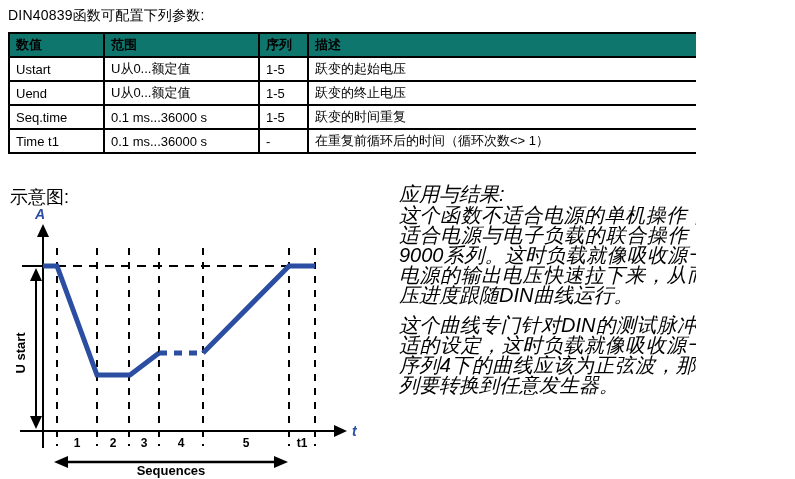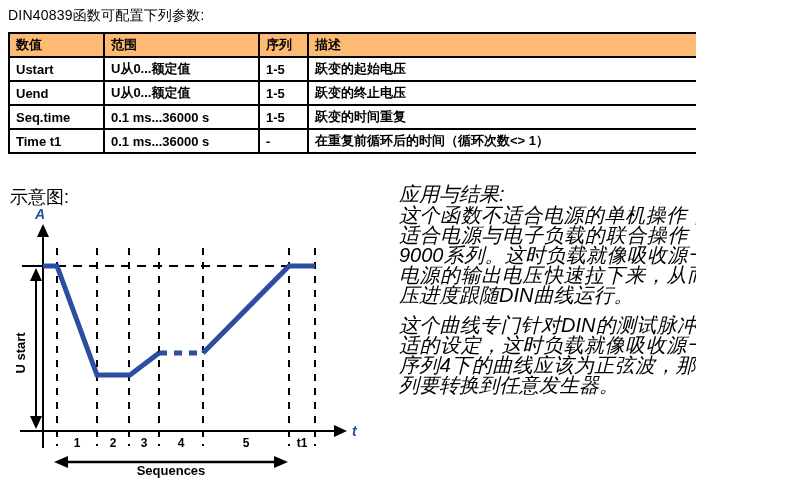--- a/index.html
+++ b/index.html
@@ -20,26 +20,26 @@
     width: 779px;
     border-collapse: collapse;
     table-layout: fixed;
     font-size: 13px;
   }
   #param-table th, #param-table td {
     border: 2px solid #000000;
     padding: 1px 6px;
     height: 20px;
     text-align: left;
-    font-weight: bold;
+    font-weight: normal;
     white-space: nowrap;
     overflow: hidden;
   }
   #param-table th {
-    background: #fdba74;
+    background: #0f766e;
     font-weight: bold;
   }
   #fig-label {
     position: absolute; left: 10px; top: 185px;
     font-size: 18px;
   }
   #app-col {
     position: absolute; left: 399px; top: 184px;
     width: 390px;
     font-size: 20px; line-height: 20px;

